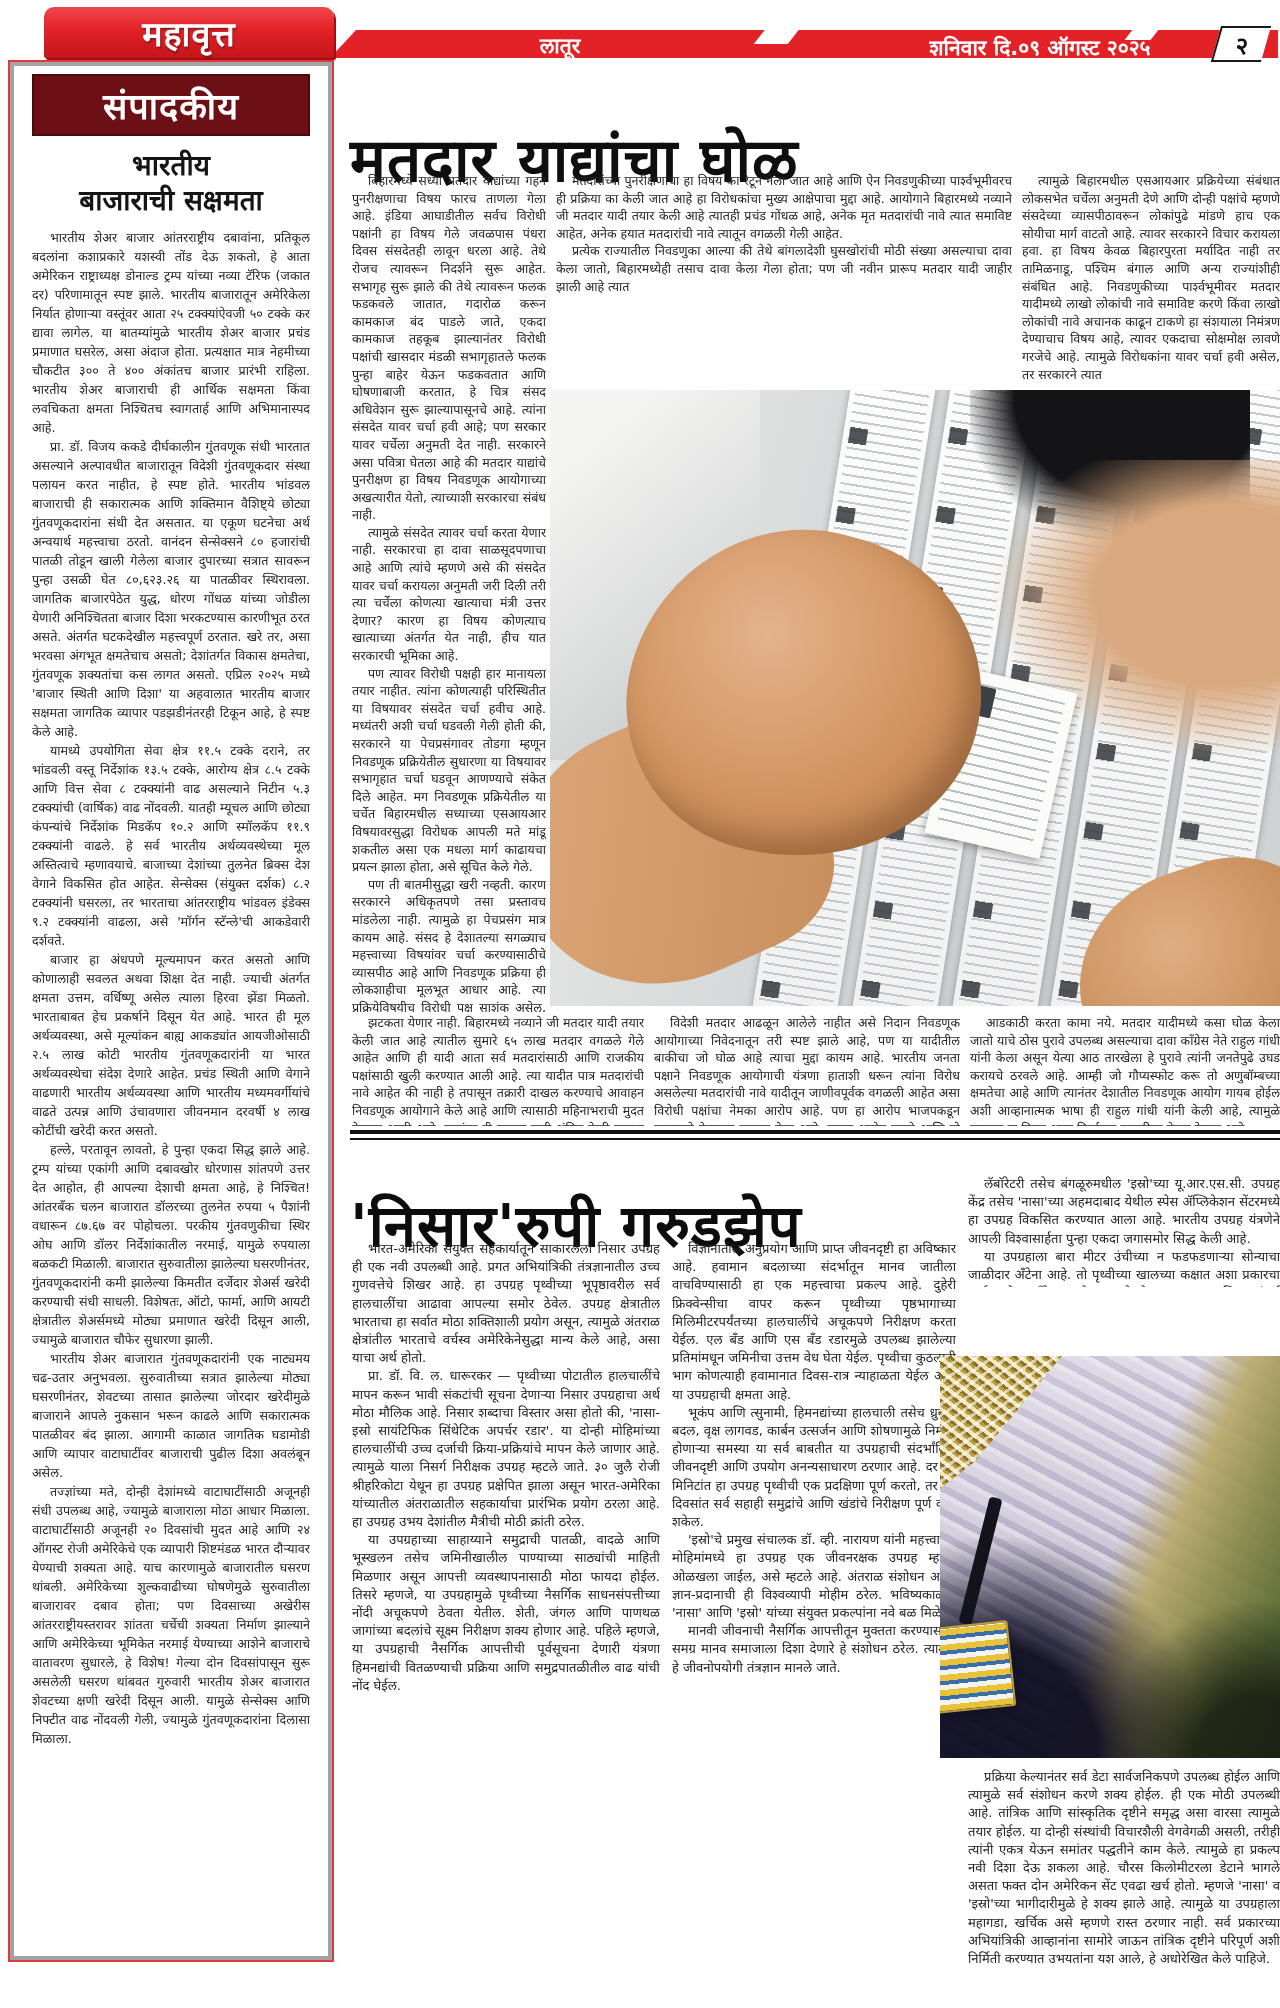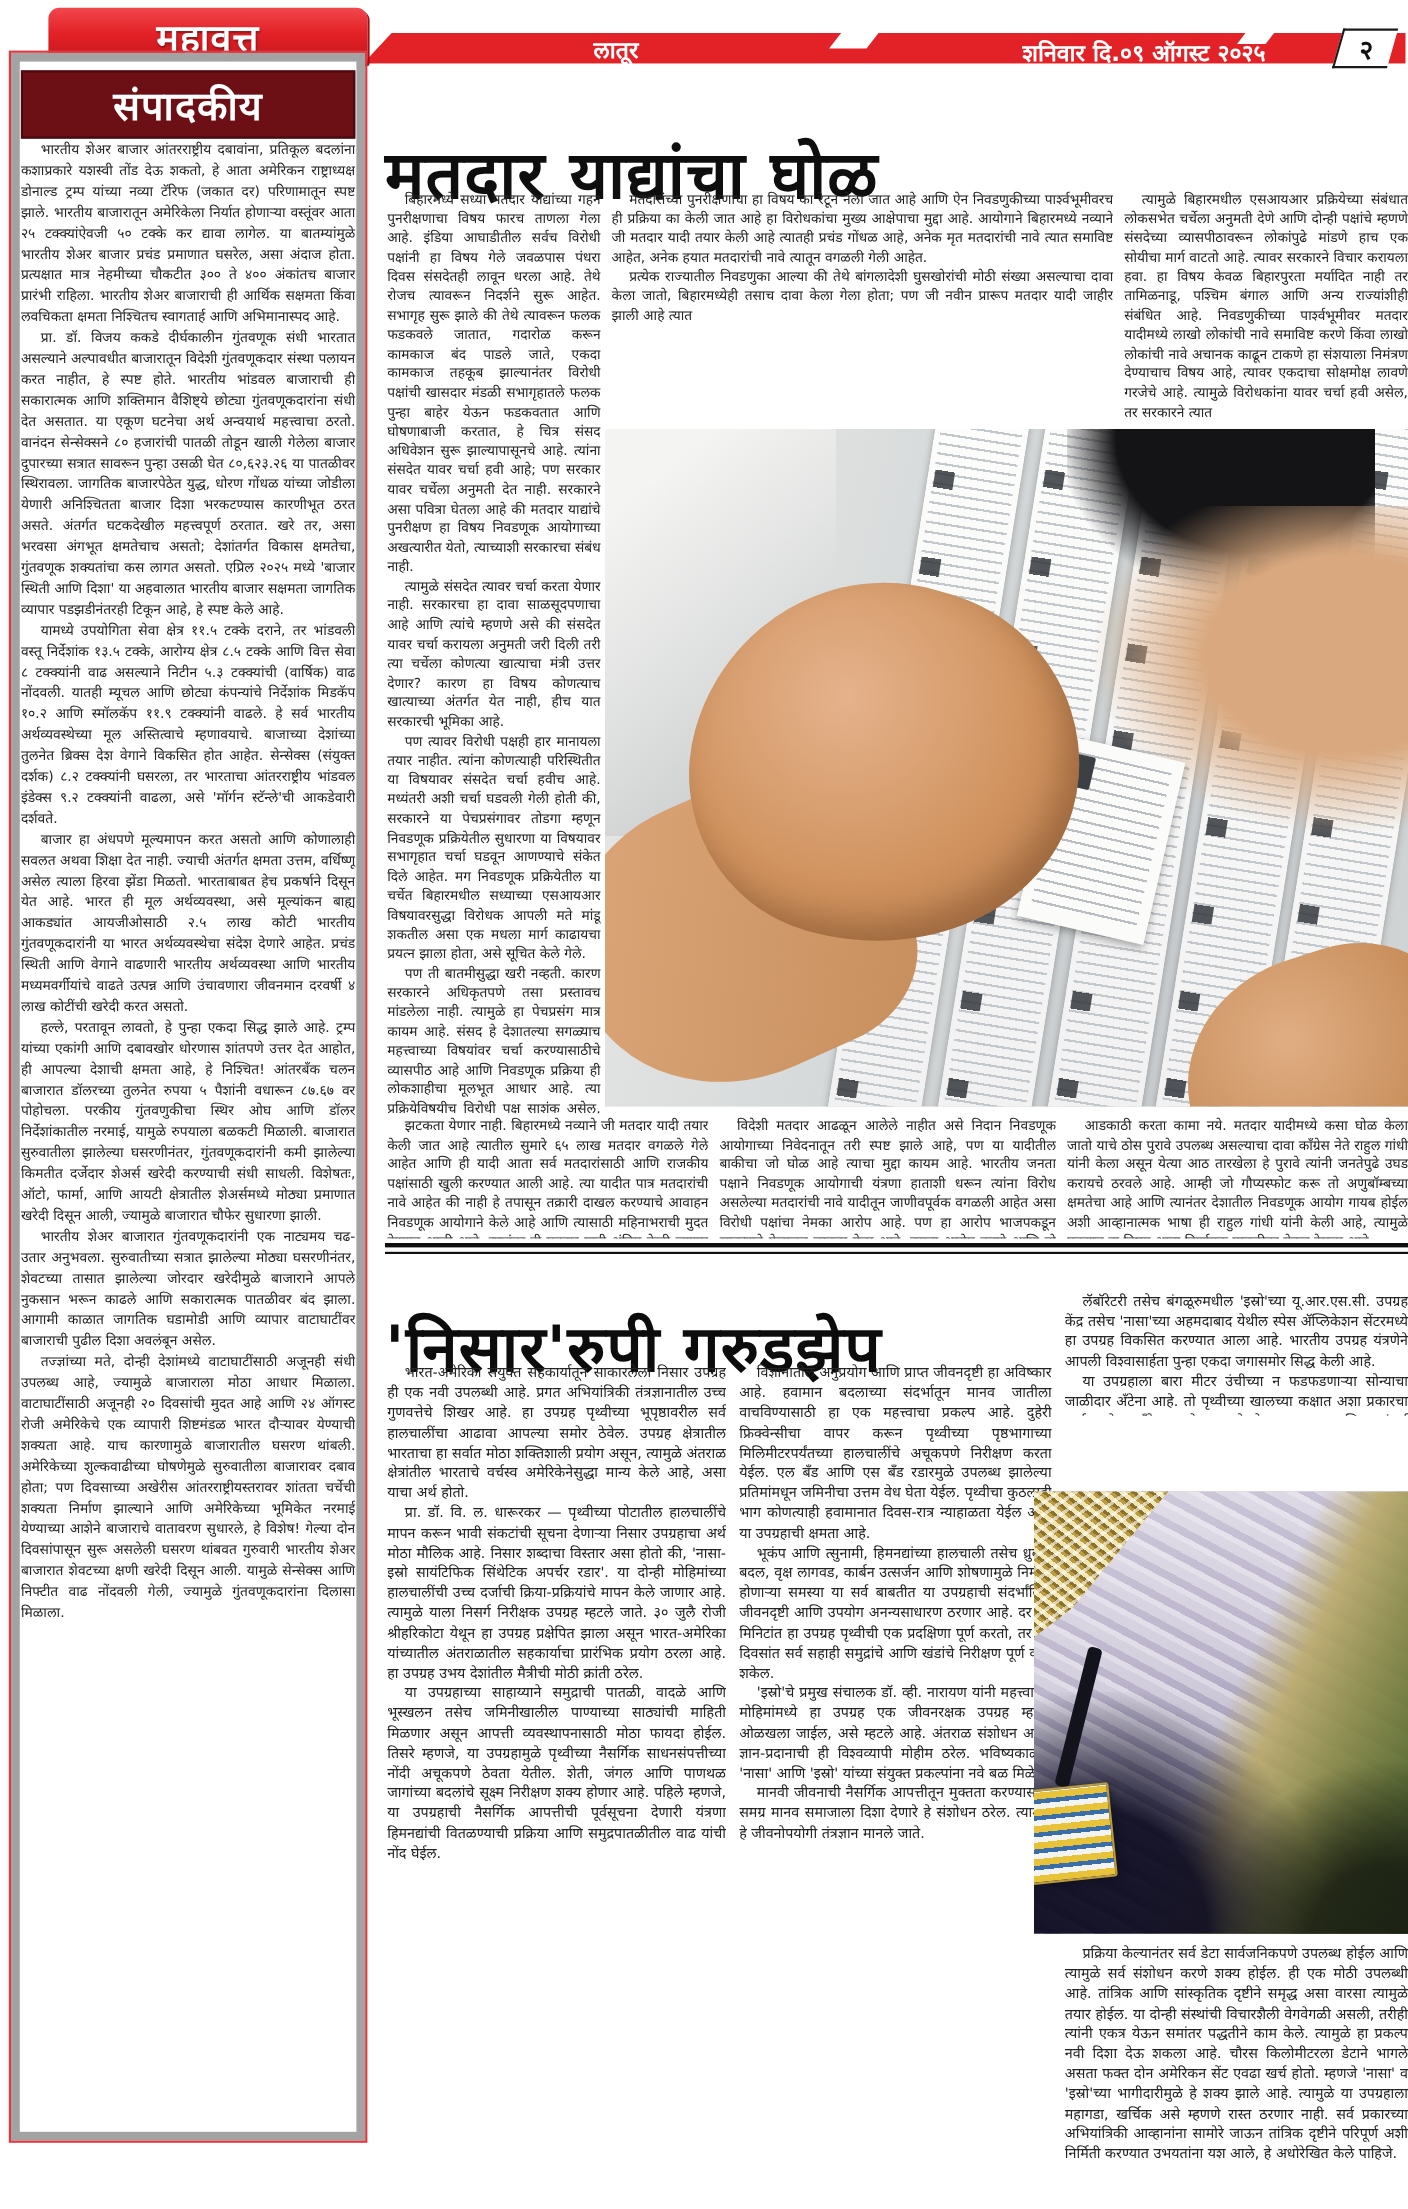--- a/index.html
+++ b/index.html
@@ -22,23 +22,23 @@
   .notch.n1{left:760px;}
   .notch.n2{left:1130px;top:26px;width:26px;height:14px;}
   .mast-date{position:absolute;left:880px;top:33px;width:320px;text-align:center;color:#fff;
              font-size:21px;font-weight:bold;}
   .mast-pageno{position:absolute;left:1216px;top:26px;width:48px;height:32px;background:#fff;
                transform:skewX(-16deg);border:2px solid #1a1a1a;border-right:none;
                display:flex;align-items:center;justify-content:center;}
   .mast-pageno span{transform:skewX(16deg);font-size:24px;font-weight:bold;color:#111;}
 
   
-  .editorial{position:absolute;left:10px;top:48px;width:322px;height:1898px;background:#fff;
-             border:8px solid #a3a3a3;outline:2px solid #e0393f;box-sizing:border-box;
-             padding:8px 1px;}
+  .editorial{position:absolute;left:10px;top:62px;width:322px;height:1898px;background:#fff;
+             border:4px solid #a3a3a3;outline:2px solid #e0393f;box-sizing:border-box;
+             padding:8px 18px;}
   .ed-head{height:58px;background:#6d1016;color:#fff;display:flex;align-items:center;
            justify-content:center;font-size:36px;font-weight:bold;letter-spacing:1px;
            border:2px solid #4a0a0e;}
   .ed-title{text-align:center;font-size:28px;line-height:35px;font-weight:bold;color:#151515;
             margin:12px 0 10px 0;}
   .ed-body{height:1680px;overflow:hidden;text-align:justify;font-size:12.6px;line-height:19px;
            color:#242424;}
   .ed-body p{margin:0;text-indent:18px;}
 
   
@@ -142,20 +142,24 @@
     <div class="notch n1"></div>
     <div class="notch n2"></div>
     <div class="mast-date">शनिवार दि.०९ ऑगस्ट २०२५</div>
     <div class="mast-pageno">
       <span>२</span>
     </div>
   </header>
 
   <aside class="editorial">
     <div class="ed-head">संपादकीय</div>
+    <div class="ed-title">
+      <span>भारतीय</span><br>
+      <span>बाजाराची सक्षमता</span>
+    </div>
     <div class="ed-body">
         <p>भारतीय शेअर बाजार आंतरराष्ट्रीय दबावांना, प्रतिकूल बदलांना कशाप्रकारे यशस्वी तोंड देऊ शकतो, हे आता अमेरिकन राष्ट्राध्यक्ष डोनाल्ड ट्रम्प यांच्या नव्या टॅरिफ (जकात दर) परिणामातून स्पष्ट झाले. भारतीय बाजारातून अमेरिकेला निर्यात होणाऱ्या वस्तूंवर आता २५ टक्क्यांऐवजी ५० टक्के कर द्यावा लागेल. या बातम्यांमुळे भारतीय शेअर बाजार प्रचंड प्रमाणात घसरेल, असा अंदाज होता. प्रत्यक्षात मात्र नेहमीच्या चौकटीत ३०० ते ४०० अंकांतच बाजार प्रारंभी राहिला. भारतीय शेअर बाजाराची ही आर्थिक सक्षमता किंवा लवचिकता क्षमता निश्चितच स्वागतार्ह आणि अभिमानास्पद आहे.</p>
         <p>प्रा. डॉ. विजय ककडे दीर्घकालीन गुंतवणूक संधी भारतात असल्याने अल्पावधीत बाजारातून विदेशी गुंतवणूकदार संस्था पलायन करत नाहीत, हे स्पष्ट होते. भारतीय भांडवल बाजाराची ही सकारात्मक आणि शक्तिमान वैशिष्ट्ये छोट्या गुंतवणूकदारांना संधी देत असतात. या एकूण घटनेचा अर्थ अन्वयार्थ महत्त्वाचा ठरतो. वानंदन सेन्सेक्सने ८० हजारांची पातळी तोडून खाली गेलेला बाजार दुपारच्या सत्रात सावरून पुन्हा उसळी घेत ८०,६२३.२६ या पातळीवर स्थिरावला. जागतिक बाजारपेठेत युद्ध, धोरण गोंधळ यांच्या जोडीला येणारी अनिश्चितता बाजार दिशा भरकटण्यास कारणीभूत ठरत असते. अंतर्गत घटकदेखील महत्त्वपूर्ण ठरतात. खरे तर, असा भरवसा अंगभूत क्षमतेचाच असतो; देशांतर्गत विकास क्षमतेचा, गुंतवणूक शक्यतांचा कस लागत असतो. एप्रिल २०२५ मध्ये 'बाजार स्थिती आणि दिशा' या अहवालात भारतीय बाजार सक्षमता जागतिक व्यापार पडझडीनंतरही टिकून आहे, हे स्पष्ट केले आहे.</p>
         <p>यामध्ये उपयोगिता सेवा क्षेत्र ११.५ टक्के दराने, तर भांडवली वस्तू निर्देशांक १३.५ टक्के, आरोग्य क्षेत्र ८.५ टक्के आणि वित्त सेवा ८ टक्क्यांनी वाढ असल्याने निटीन ५.३ टक्क्यांची (वार्षिक) वाढ नोंदवली. यातही म्यूचल आणि छोट्या कंपन्यांचे निर्देशांक मिडकॅप १०.२ आणि स्मॉलकॅप ११.९ टक्क्यांनी वाढले. हे सर्व भारतीय अर्थव्यवस्थेच्या मूल अस्तित्वाचे म्हणावयाचे. बाजाच्या देशांच्या तुलनेत ब्रिक्स देश वेगाने विकसित होत आहेत. सेन्सेक्स (संयुक्त दर्शक) ८.२ टक्क्यांनी घसरला, तर भारताचा आंतरराष्ट्रीय भांडवल इंडेक्स ९.२ टक्क्यांनी वाढला, असे 'मॉर्गन स्टॅन्ले'ची आकडेवारी दर्शवते.</p>
         <p>बाजार हा अंधपणे मूल्यमापन करत असतो आणि कोणालाही सवलत अथवा शिक्षा देत नाही. ज्याची अंतर्गत क्षमता उत्तम, वर्धिष्णू असेल त्याला हिरवा झेंडा मिळतो. भारताबाबत हेच प्रकर्षाने दिसून येत आहे. भारत ही मूल अर्थव्यवस्था, असे मूल्यांकन बाह्य आकड्यांत आयजीओसाठी २.५ लाख कोटी भारतीय गुंतवणूकदारांनी या भारत अर्थव्यवस्थेचा संदेश देणारे आहेत. प्रचंड स्थिती आणि वेगाने वाढणारी भारतीय अर्थव्यवस्था आणि भारतीय मध्यमवर्गीयांचे वाढते उत्पन्न आणि उंचावणारा जीवनमान दरवर्षी ४ लाख कोटींची खरेदी करत असतो.</p>
         <p>हल्ले, परतावून लावतो, हे पुन्हा एकदा सिद्ध झाले आहे. ट्रम्प यांच्या एकांगी आणि दबावखोर धोरणास शांतपणे उत्तर देत आहोत, ही आपल्या देशाची क्षमता आहे, हे निश्चित! आंतरबँक चलन बाजारात डॉलरच्या तुलनेत रुपया ५ पैशांनी वधारून ८७.६७ वर पोहोचला. परकीय गुंतवणुकीचा स्थिर ओघ आणि डॉलर निर्देशांकातील नरमाई, यामुळे रुपयाला बळकटी मिळाली. बाजारात सुरुवातीला झालेल्या घसरणीनंतर, गुंतवणूकदारांनी कमी झालेल्या किमतीत दर्जेदार शेअर्स खरेदी करण्याची संधी साधली. विशेषतः, ऑटो, फार्मा, आणि आयटी क्षेत्रातील शेअर्समध्ये मोठ्या प्रमाणात खरेदी दिसून आली, ज्यामुळे बाजारात चौफेर सुधारणा झाली.</p>
         <p>भारतीय शेअर बाजारात गुंतवणूकदारांनी एक नाट्यमय चढ-उतार अनुभवला. सुरुवातीच्या सत्रात झालेल्या मोठ्या घसरणीनंतर, शेवटच्या तासात झालेल्या जोरदार खरेदीमुळे बाजाराने आपले नुकसान भरून काढले आणि सकारात्मक पातळीवर बंद झाला. आगामी काळात जागतिक घडामोडी आणि व्यापार वाटाघाटींवर बाजाराची पुढील दिशा अवलंबून असेल.</p>
         <p>तज्ज्ञांच्या मते, दोन्ही देशांमध्ये वाटाघाटींसाठी अजूनही संधी उपलब्ध आहे, ज्यामुळे बाजाराला मोठा आधार मिळाला. वाटाघाटींसाठी अजूनही २० दिवसांची मुदत आहे आणि २४ ऑगस्ट रोजी अमेरिकेचे एक व्यापारी शिष्टमंडळ भारत दौऱ्यावर येण्याची शक्यता आहे. याच कारणामुळे बाजारातील घसरण थांबली. अमेरिकेच्या शुल्कवाढीच्या घोषणेमुळे सुरुवातीला बाजारावर दबाव होता; पण दिवसाच्या अखेरीस आंतरराष्ट्रीयस्तरावर शांतता चर्चेची शक्यता निर्माण झाल्याने आणि अमेरिकेच्या भूमिकेत नरमाई येण्याच्या आशेने बाजाराचे वातावरण सुधारले, हे विशेष! गेल्या दोन दिवसांपासून सुरू असलेली घसरण थांबवत गुरुवारी भारतीय शेअर बाजारात शेवटच्या क्षणी खरेदी दिसून आली. यामुळे सेन्सेक्स आणि निफ्टीत वाढ नोंदवली गेली, ज्यामुळे गुंतवणूकदारांना दिलासा मिळाला.</p>
       </div>
   </aside>

